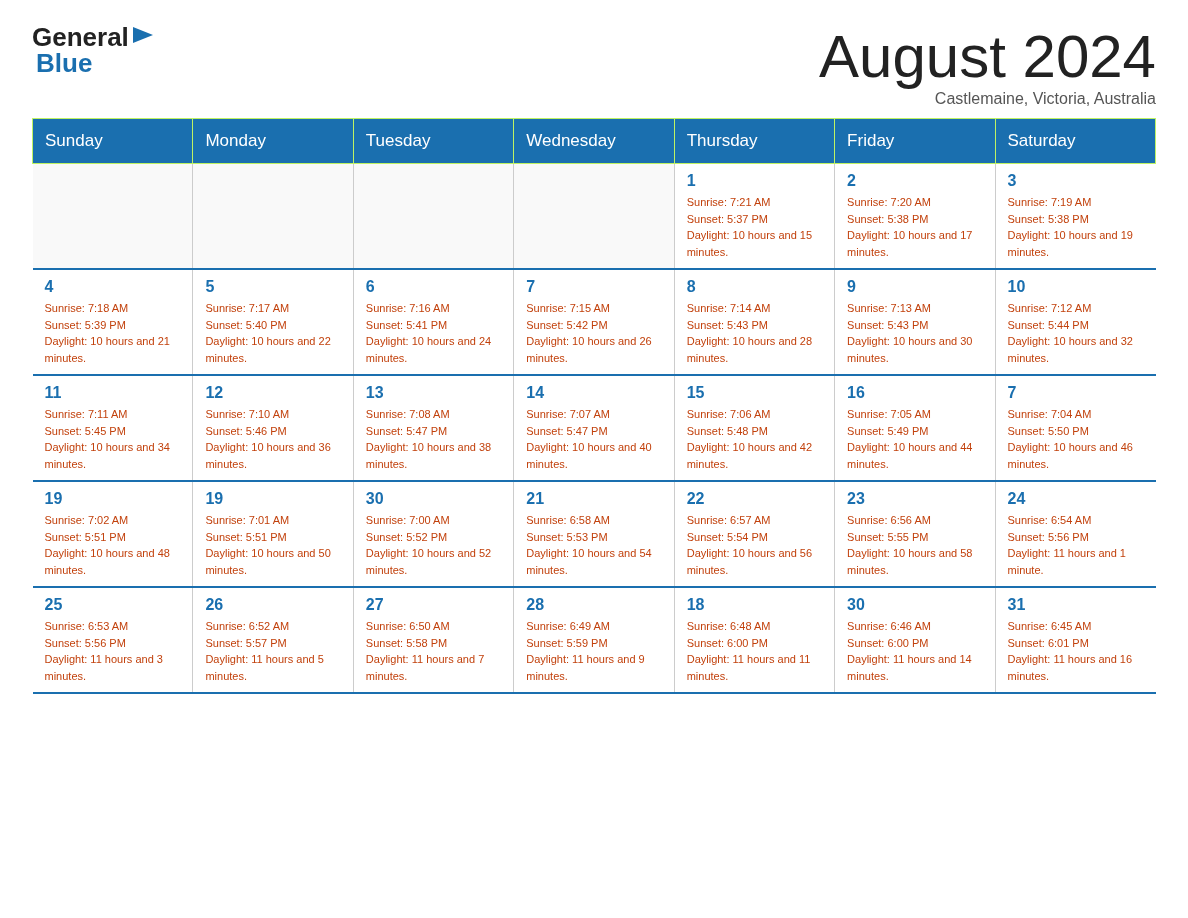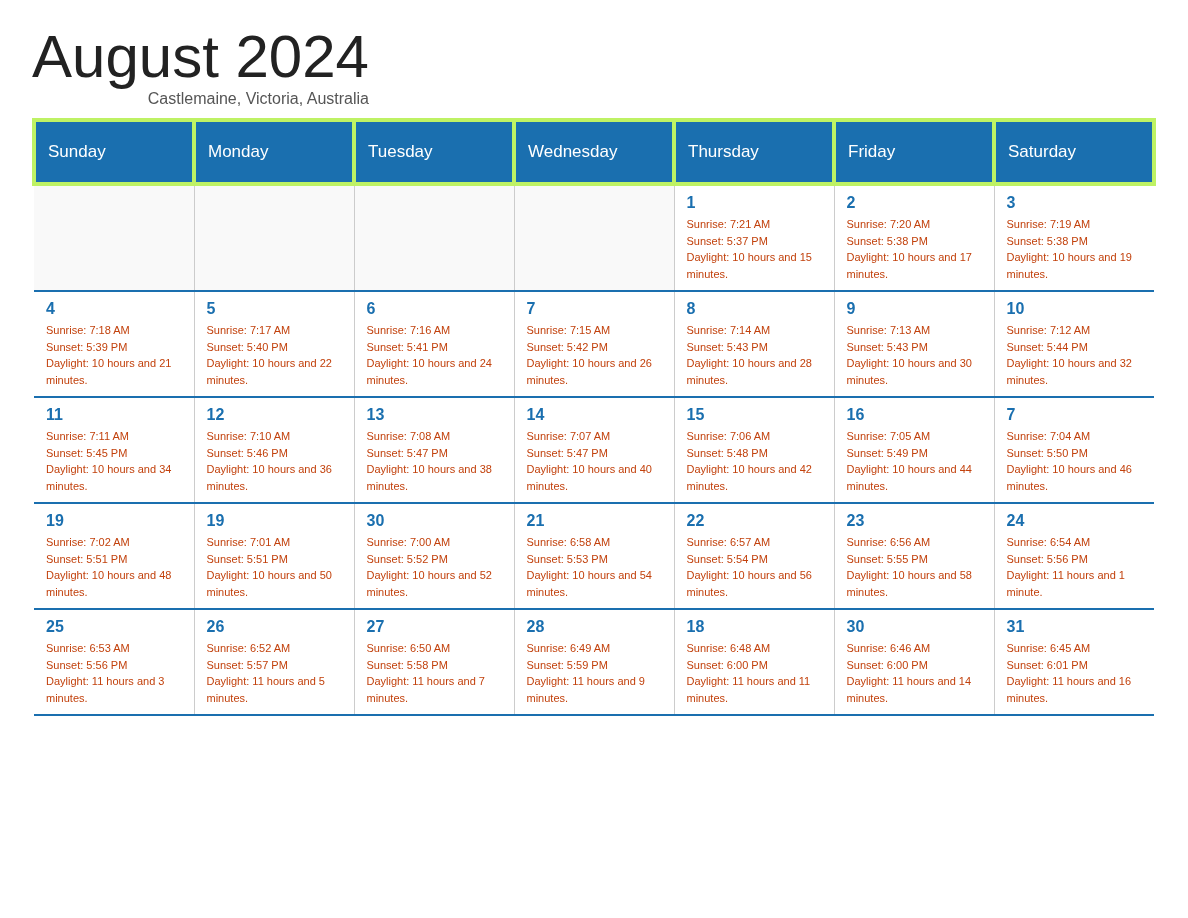--- a/index.html
+++ b/index.html
@@ -57,23 +57,23 @@
       border-collapse: collapse;
       margin-top: 8px;
     }
     thead tr {
       background-color: #1a6faf;
     }
     thead th {
       color: #fff;
       font-size: 17px;
       font-weight: 500;
-      padding: 20px 12px;
+      padding: 12px 12px;
       text-align: left;
-      border: 4px solid #bef264;
+      border: 1px solid #bef264;
     }
     tbody tr {
       border-bottom: 2px solid #1a6faf;
     }
     tbody td {
       vertical-align: top;
       padding: 8px 12px;
       font-size: 13.5px;
       color: #222;
       border-right: 1px solid #ccc;
@@ -96,20 +96,33 @@
       line-height: 1.5;
     }
     .empty-cell {
       background: #f9f9f9;
     }
   </style>
 </head>
 <body>
 
 <div class="header">
+  <div class="logo">
+    <div class="logo-row">
+      <span class="logo-text-general">General</span>
+      <span style="display:inline-block;margin-left:4px;vertical-align:middle;">
+        <svg width="20" height="16" viewBox="0 0 20 16">
+          <polygon points="0,0 20,8 0,16" fill="#1a6faf"></polygon>
+        </svg>
+      </span>
+    </div>
+    <div class="logo-row" style="margin-left:4px;">
+      <span class="logo-text-blue">Blue</span>
+    </div>
+  </div>
   <div class="title-block">
     <div class="month-title">August 2024</div>
     <div class="location-title">Castlemaine, Victoria, Australia</div>
   </div>
 </div>
 
 <table>
   <thead>
     <tr>
     <th>Sunday</th>

